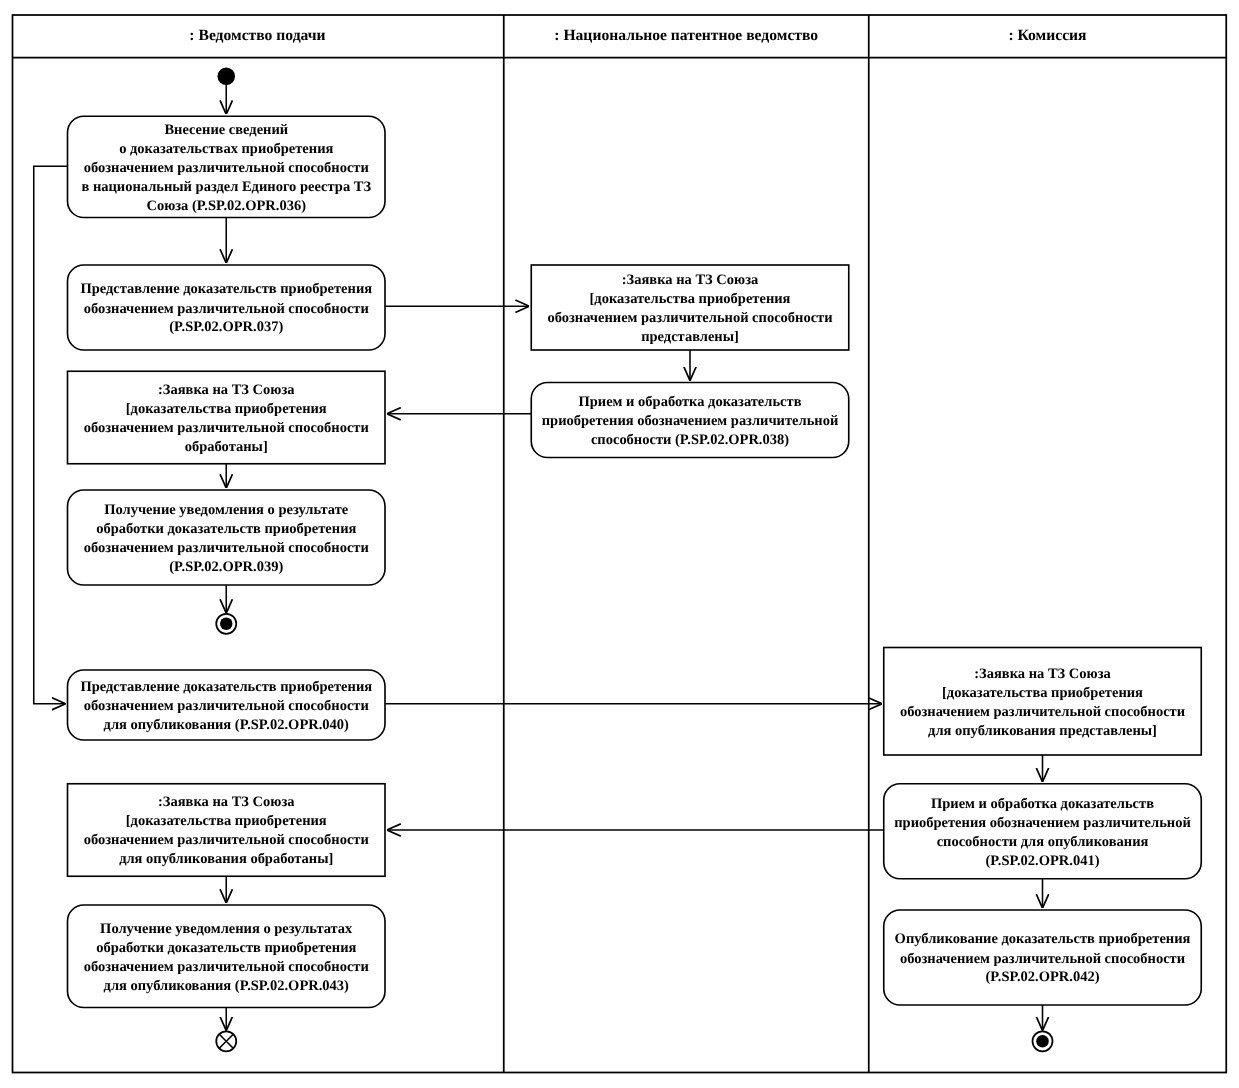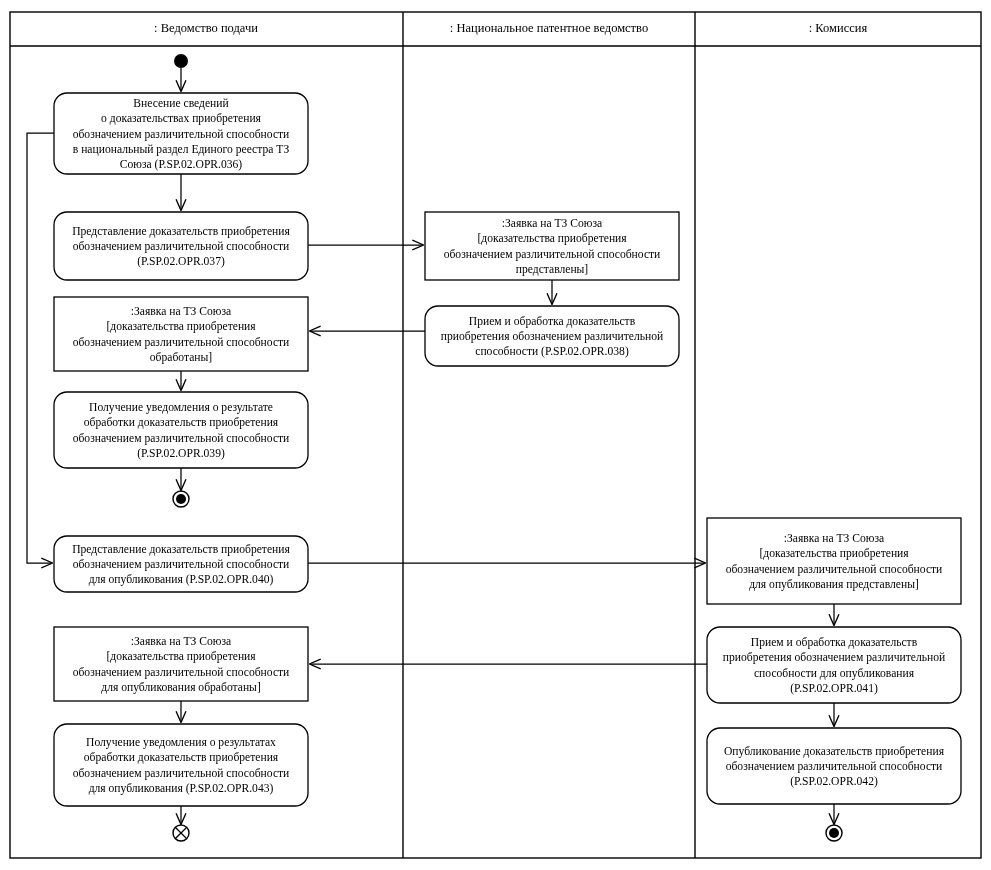--- a/index.html
+++ b/index.html
@@ -10,20 +10,21 @@
   body {
     width: 991px;
     height: 870px;
     font-family: "Liberation Serif", serif;
     overflow: hidden;
   }
   #diagram-root {
     position: relative;
     width: 991px;
     height: 870px;
+    font-weight: bold;
   }
   svg#activity-diagram {
     display: block;
     width: 991px;
     height: 870px;
   }
   .frame-line {
     fill: none;
     stroke: #000000;
     stroke-width: 1.4;

